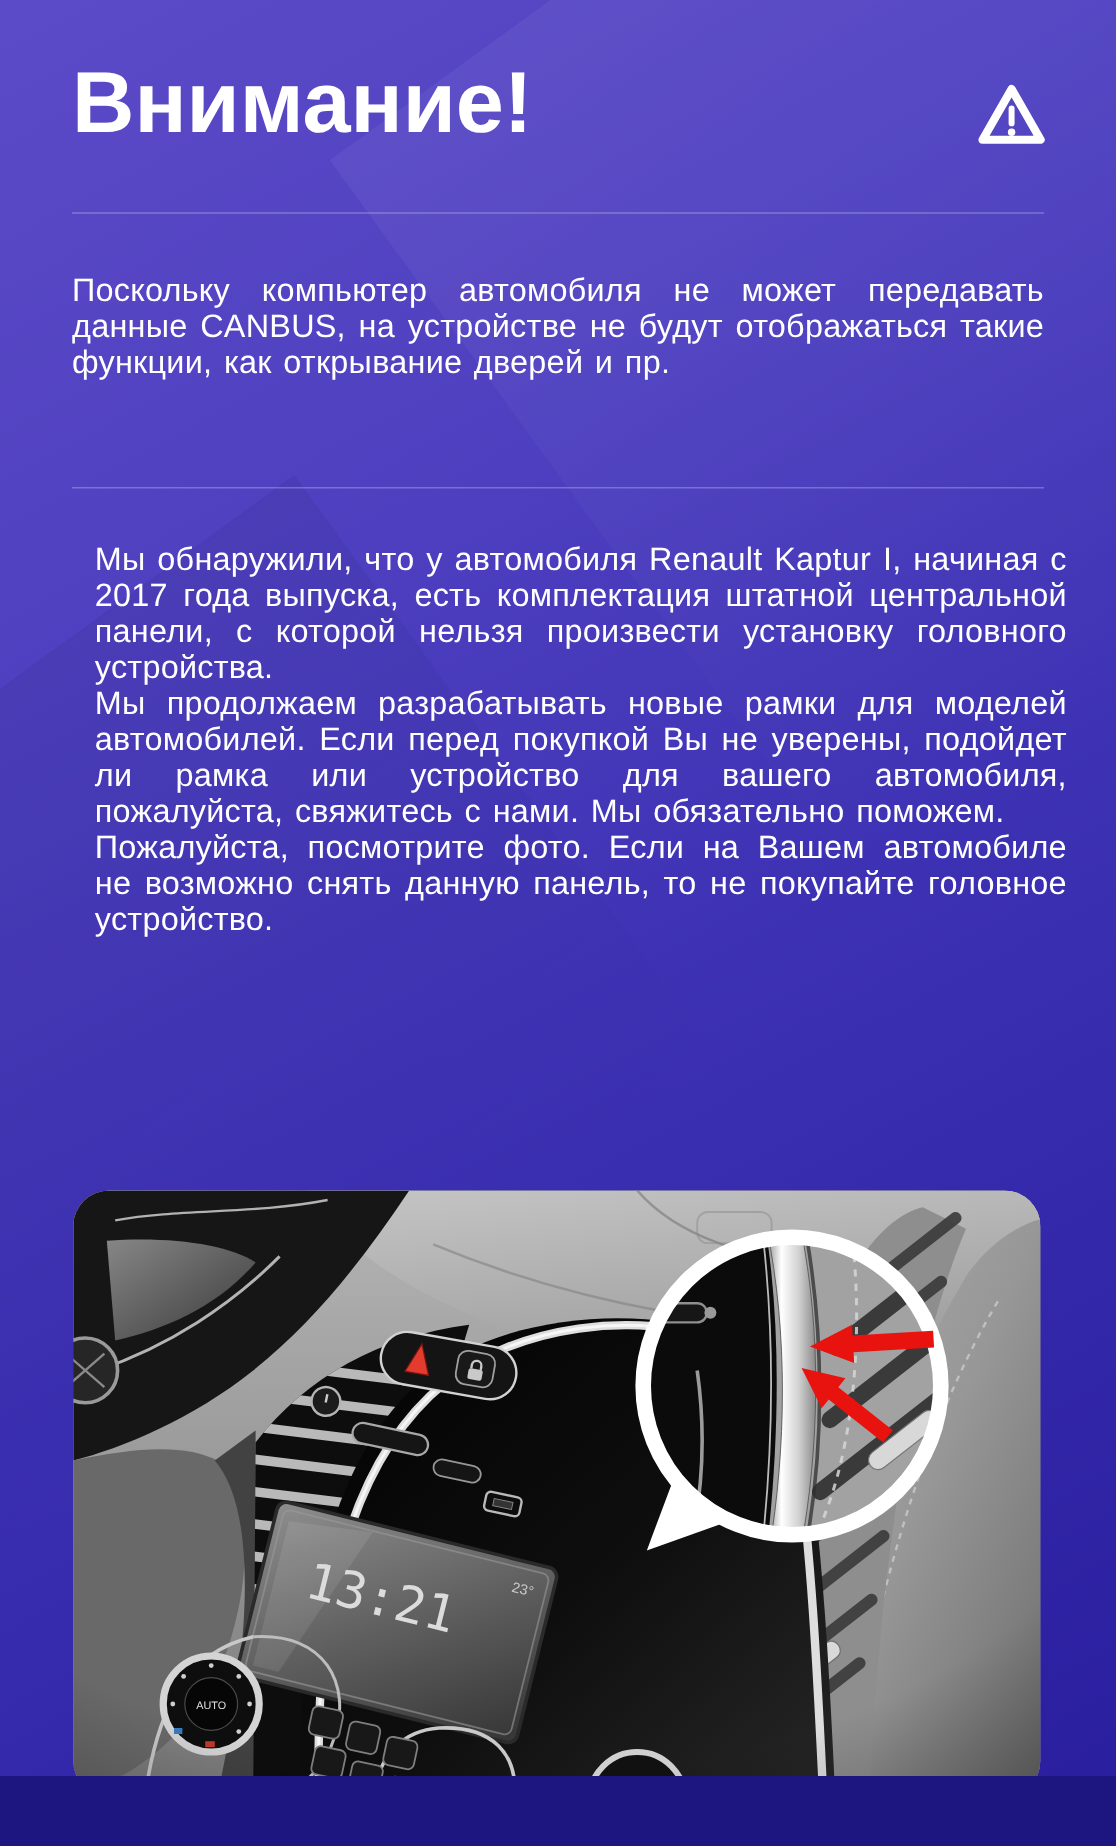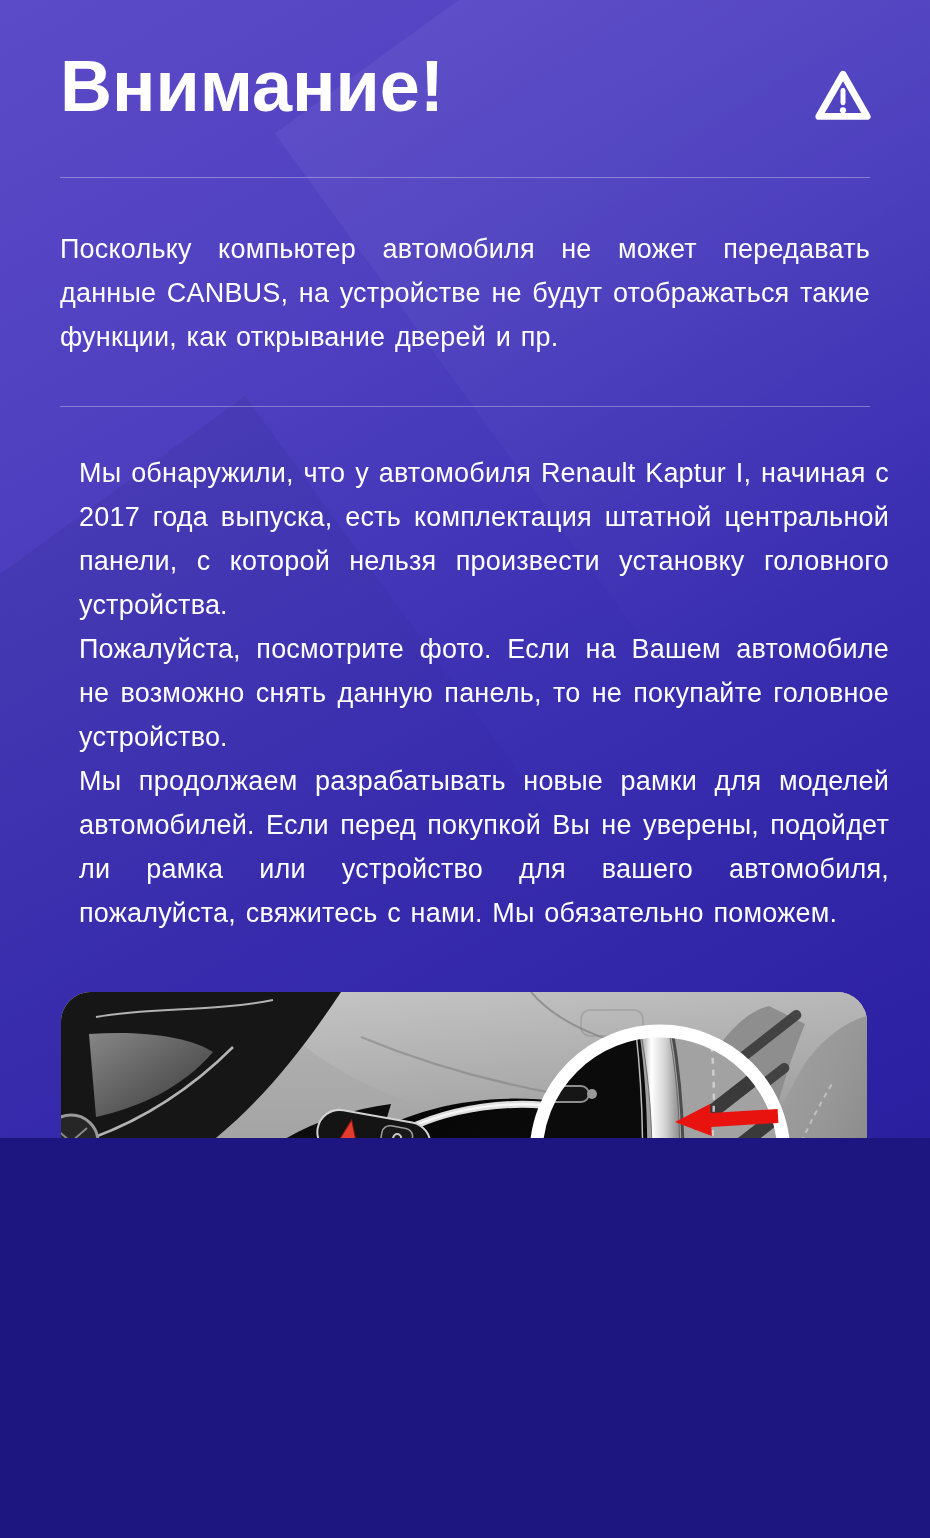--- a/index.html
+++ b/index.html
@@ -1,35 +1,35 @@
 <!DOCTYPE html>
 <html><head>
 <meta charset="utf-8">
 <style>
   html,body{margin:0;padding:0;background:#1d1580;}
   .page{
-    position:relative;width:930px;height:1138px;overflow:hidden;
+    position:relative;width:930px;height:1480px;overflow:hidden;
     font-family:"Liberation Sans","DejaVu Sans",sans-serif;
     background:linear-gradient(152deg,#5c4bc8 0%,#4d3fbf 32%,#3a2eb1 62%,#2a1f9f 100%);
   }
   .bg-sheen{position:absolute;pointer-events:none;}
   .s1{top:-180px;left:420px;width:820px;height:760px;transform:rotate(-36deg);
       background:linear-gradient(rgba(255,255,255,0.05),rgba(255,255,255,0));}
   .s2{top:560px;left:-260px;width:760px;height:620px;transform:rotate(-36deg);
       background:linear-gradient(rgba(0,0,40,0.07),rgba(0,0,40,0));}
   .hdr-title{
     position:absolute;left:60px;top:46px;margin:0;
     font-size:72px;line-height:80px;font-weight:bold;color:#ffffff;letter-spacing:0px;
   }
   .warn-icon{position:absolute;right:56px;top:64px;width:62px;height:64px;}
   .divider{position:absolute;left:60px;width:810px;height:1px;background:rgba(255,255,255,0.32);}
   .d1{top:177px;}
   .d2{top:406px;}
   .body-text{
-    margin:0;color:#ffffff;font-size:27px;line-height:44px;
+    margin:0;color:#ffffff;font-size:27px;line-height:30px;
     text-align:justify;letter-spacing:0.2px;word-spacing:2px;
   }
   .p1{position:absolute;left:60px;top:227px;width:810px;}
   .block2{position:absolute;left:60px;top:451px;width:810px;margin-left:19px;}
   .photo{
     position:absolute;left:61px;top:992px;width:806px;height:505px;margin:0;
     border-radius:30px;overflow:hidden;background:#8d8d8d;
   }
   .photo svg{display:block;width:806px;height:505px;}
 </style>
@@ -49,22 +49,22 @@
   </svg>
 
   <div class="divider d1"></div>
 
   <p class="body-text p1">Поскольку компьютер автомобиля не может передавать данные CANBUS, на устройстве не будут отображаться такие функции, как открывание дверей и пр.</p>
 
   <div class="divider d2"></div>
 
   <div class="block2">
     <p class="body-text">Мы обнаружили, что у автомобиля Renault Kaptur I, начиная с 2017 года выпуска, есть комплектация штатной центральной панели, с которой нельзя произвести установку головного устройства.</p>
+    <p class="body-text">Мы продолжаем разрабатывать новые рамки для моделей автомобилей. Если перед покупкой Вы не уверены, подойдет ли рамка или устройство для вашего автомобиля, пожалуйста, свяжитесь с нами. Мы обязательно поможем.</p>
     <p class="body-text">Пожалуйста, посмотрите  фото. Если на Вашем автомобиле не возможно снять данную панель, то не покупайте головное устройство.</p>
-    <p class="body-text">Мы продолжаем разрабатывать новые рамки для моделей автомобилей. Если перед покупкой Вы не уверены, подойдет ли рамка или устройство для вашего автомобиля, пожалуйста, свяжитесь с нами. Мы обязательно поможем.</p>
   </div>
 
   <figure class="photo">
     <svg viewBox="0 0 806 505">
       <defs>
         <linearGradient id="gBase" x1="0" y1="0" x2="0" y2="1">
           <stop offset="0" stop-color="#b5b5b5"></stop>
             <stop offset="1" stop-color="#7a7a7a"></stop>
         </linearGradient>
         <linearGradient id="gTop" x1="0" y1="0" x2="0.25" y2="1">

